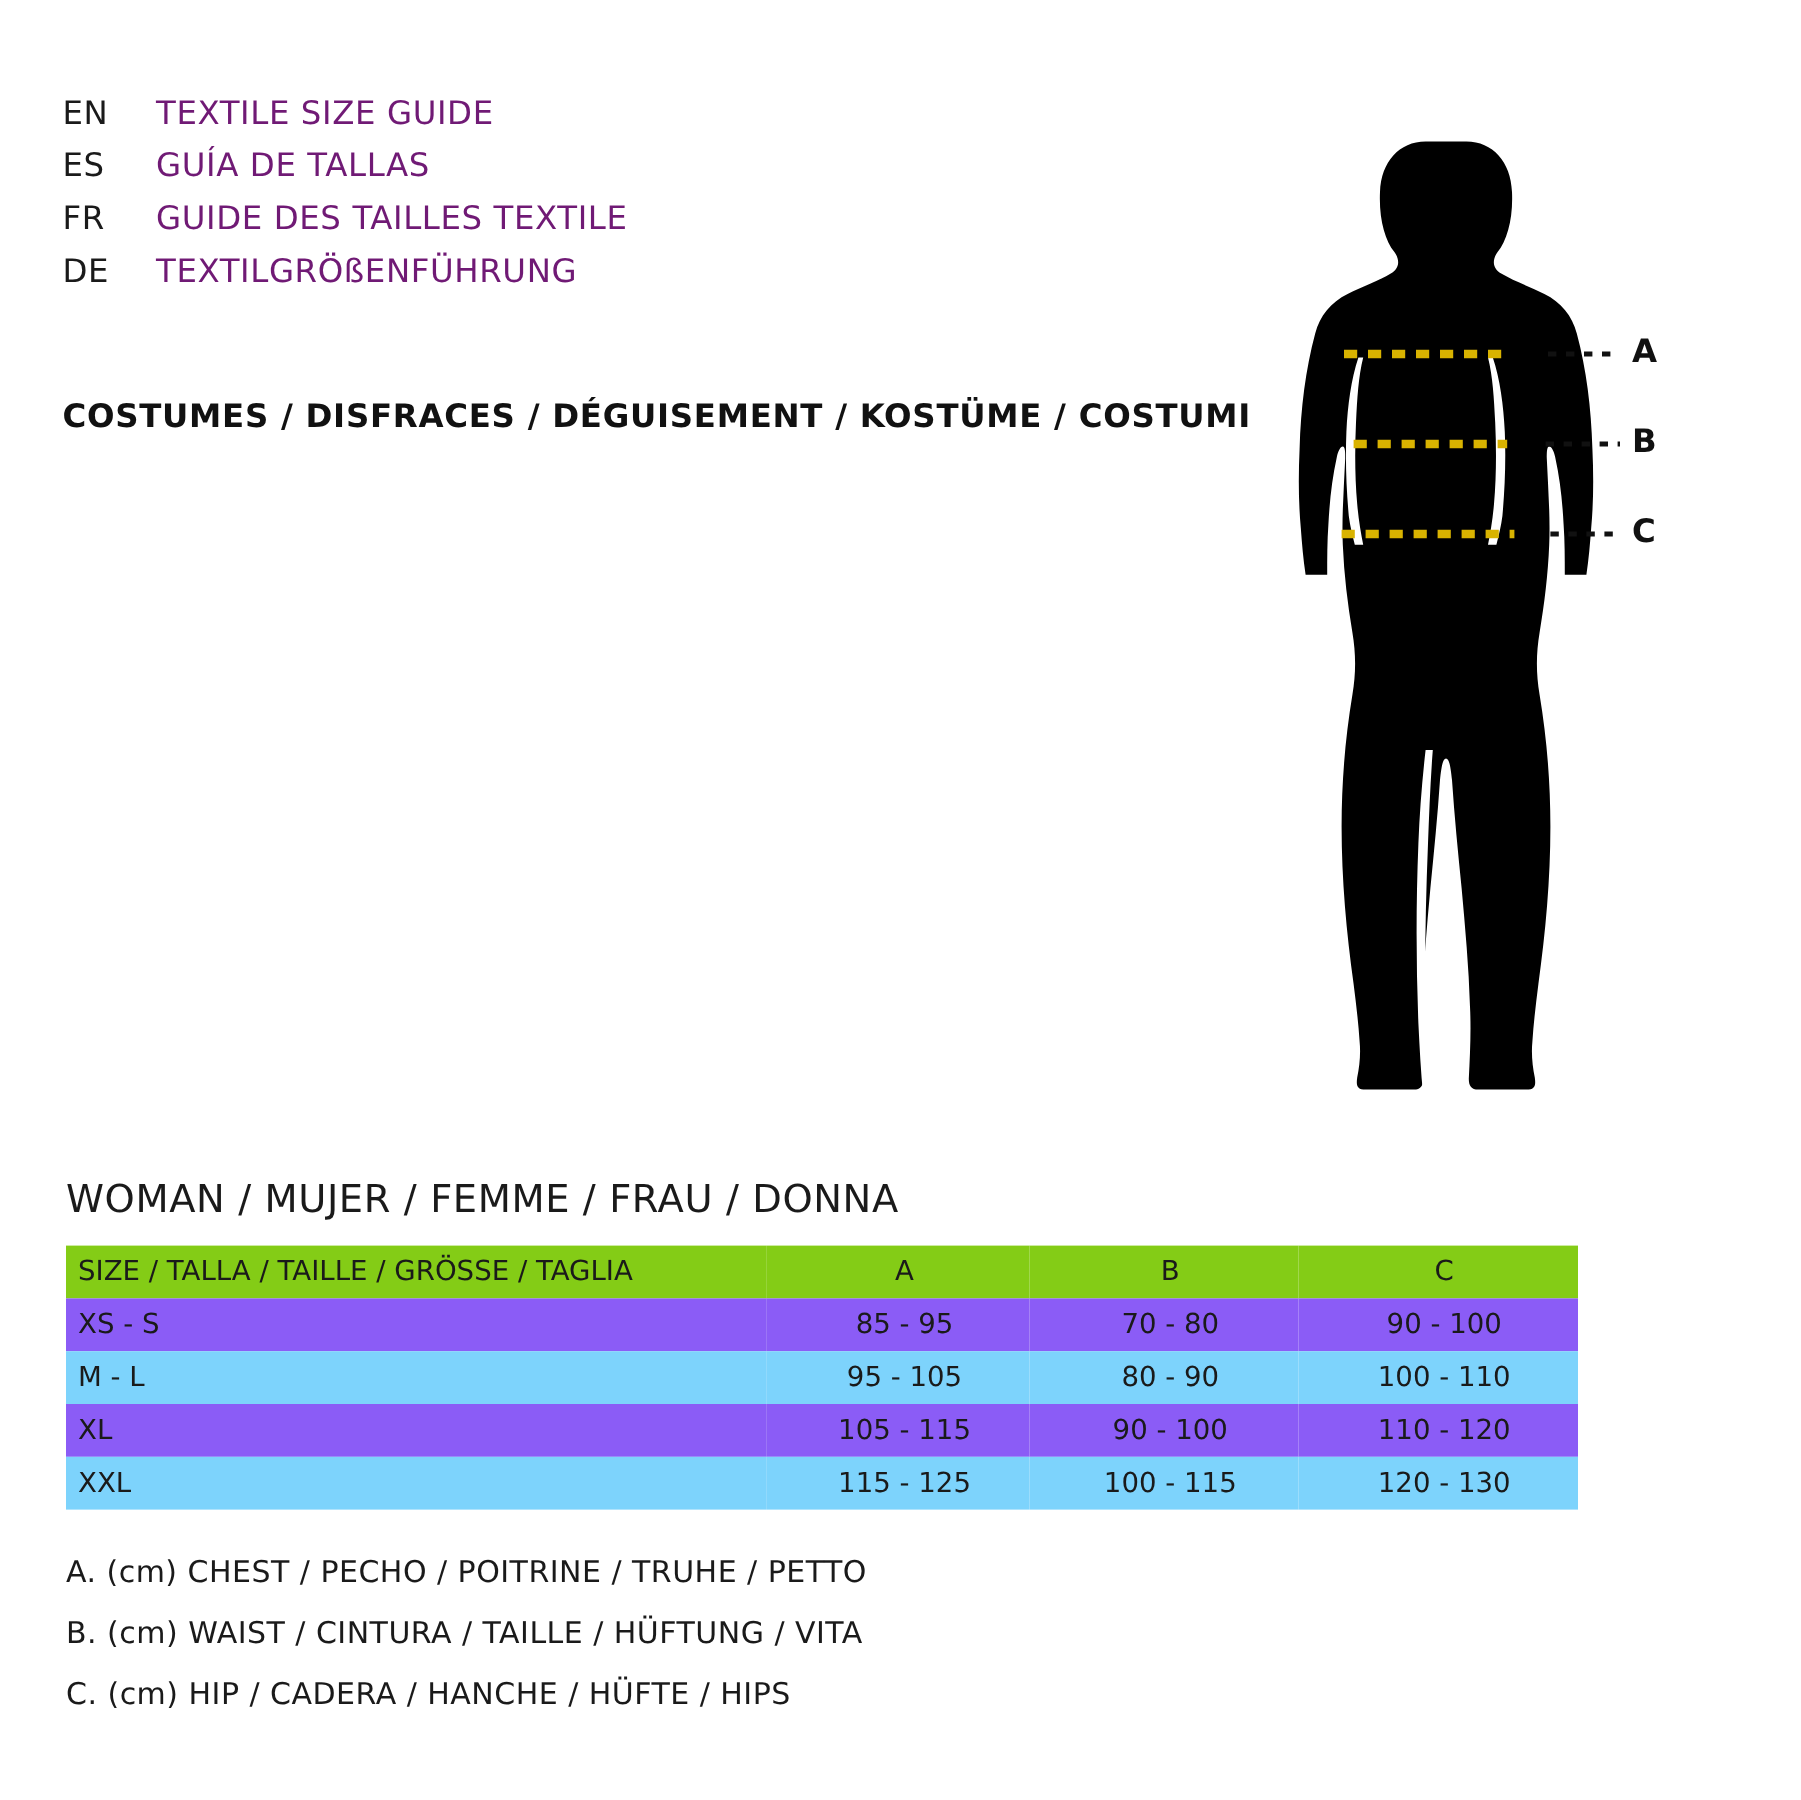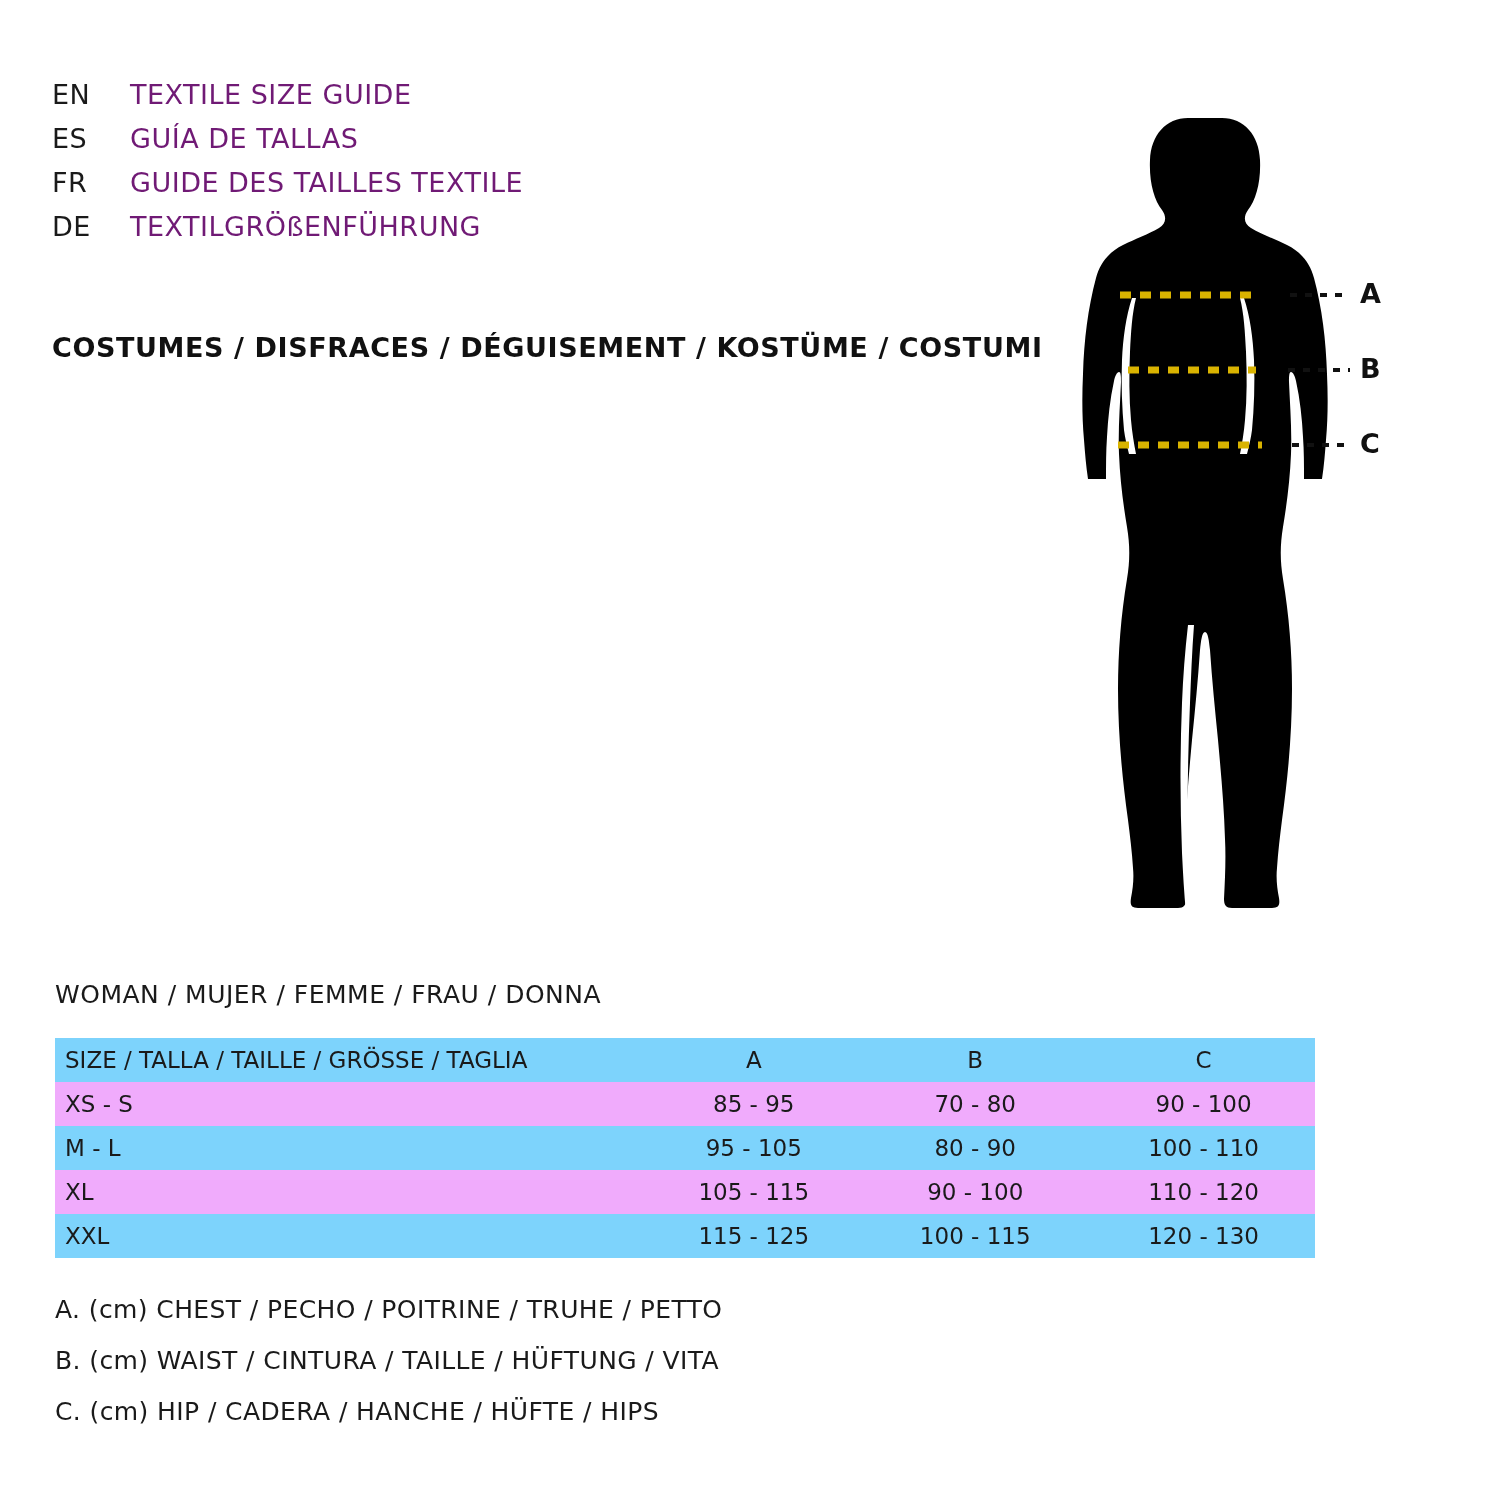--- a/index.html
+++ b/index.html
@@ -67,21 +67,21 @@
     font-size: 27px;
     font-weight: bold;
     color: #111;
   }
 
   
   .table-title {
     position: absolute;
     left: 55px;
     top: 980px;
-    font-size: 25px;
+    font-size: 32px;
     letter-spacing: 0.5px;
     color: #1a1a1a;
   }
   table.size-table {
     position: absolute;
     left: 55px;
     top: 1038px;
     width: 1260px;
     border-collapse: collapse;
     font-size: 23px;
@@ -98,22 +98,22 @@
   table.size-table th.col-c,
   table.size-table td.col-a,
   table.size-table td.col-b,
   table.size-table td.col-c {
     text-align: center;
   }
   table.size-table th.col-size { width: 620px; }
   table.size-table th.col-a { width: 225px; }
   table.size-table th.col-b { width: 230px; }
   table.size-table th.col-c { width: 240px; }
-  tr.header-row { background: #7dd3fc; margin-left: 36px; }
-  tr.row-even { background: #f0abfc; }
+  tr.header-row { background: #84cc16; margin-left: 36px; }
+  tr.row-even { background: #8b5cf6; }
   tr.row-odd { background: #7dd3fc; }
 
   
   .legend {
     position: absolute;
     left: 55px;
     top: 1295px;
   }
   .legend-line {
     font-size: 25px;

